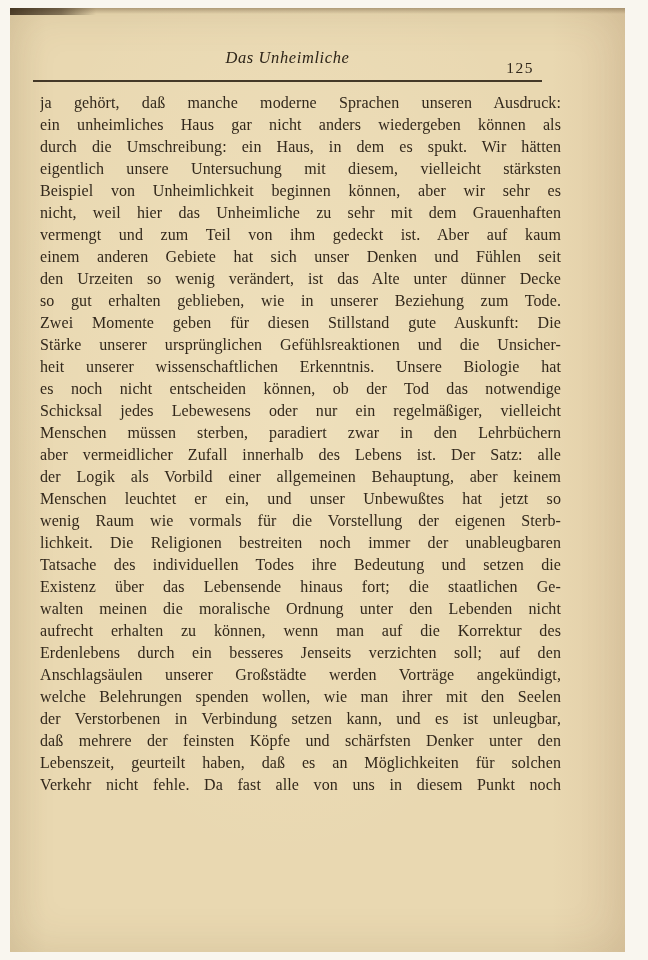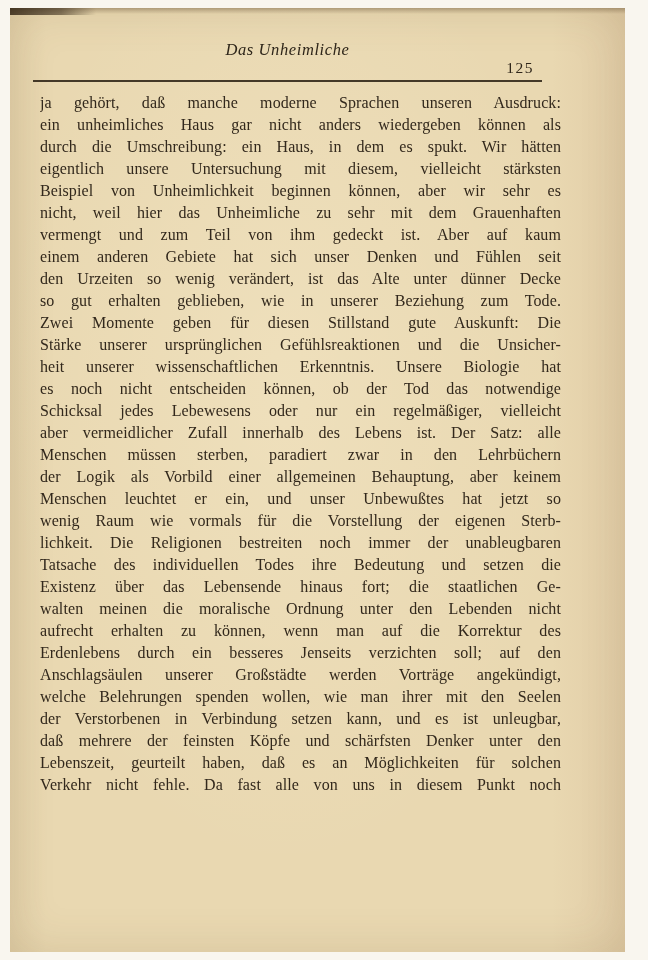--- a/index.html
+++ b/index.html
@@ -46,21 +46,21 @@
     left: 23px;
     top: 46px;
     width: 509px;
     height: 26px;
     border-bottom: 2px solid rgba(44,34,20,0.88);
     color: #32281c;
   }
   .head-title {
     position: absolute;
     left: 0; right: 0;
-    bottom: 20px;
+    bottom: 12px;
     text-align: center;
     font-style: italic;
     font-size: 16.5px;
     letter-spacing: 0.6px;
     color: #2f261a;
   }
   .head-pagenum {
     position: absolute;
     right: 8px;
     bottom: 3px;
@@ -109,22 +109,22 @@
     <div class="text-line">nicht, weil hier das Unheimliche zu sehr mit dem Grauenhaften</div>
     <div class="text-line">vermengt und zum Teil von ihm gedeckt ist. Aber auf kaum</div>
     <div class="text-line">einem anderen Gebiete hat sich unser Denken und Fühlen seit</div>
     <div class="text-line">den Urzeiten so wenig verändert, ist das Alte unter dünner Decke</div>
     <div class="text-line">so gut erhalten geblieben, wie in unserer Beziehung zum Tode.</div>
     <div class="text-line">Zwei Momente geben für diesen Stillstand gute Auskunft: Die</div>
     <div class="text-line">Stärke unserer ursprünglichen Gefühlsreaktionen und die Unsicher-</div>
     <div class="text-line">heit unserer wissenschaftlichen Erkenntnis. Unsere Biologie hat</div>
     <div class="text-line">es noch nicht entscheiden können, ob der Tod das notwendige</div>
     <div class="text-line">Schicksal jedes Lebewesens oder nur ein regelmäßiger, vielleicht</div>
+    <div class="text-line">Menschen müssen sterben, paradiert zwar in den Lehrbüchern</div>
     <div class="text-line">aber vermeidlicher Zufall innerhalb des Lebens ist. Der Satz: alle</div>
-    <div class="text-line">Menschen müssen sterben, paradiert zwar in den Lehrbüchern</div>
     <div class="text-line">der Logik als Vorbild einer allgemeinen Behauptung, aber keinem</div>
     <div class="text-line">Menschen leuchtet er ein, und unser Unbewußtes hat jetzt so</div>
     <div class="text-line">wenig Raum wie vormals für die Vorstellung der eigenen Sterb-</div>
     <div class="text-line">lichkeit. Die Religionen bestreiten noch immer der unableugbaren</div>
     <div class="text-line">Tatsache des individuellen Todes ihre Bedeutung und setzen die</div>
     <div class="text-line">Existenz über das Lebensende hinaus fort; die staatlichen Ge-</div>
     <div class="text-line">walten meinen die moralische Ordnung unter den Lebenden nicht</div>
     <div class="text-line">aufrecht erhalten zu können, wenn man auf die Korrektur des</div>
     <div class="text-line">Erdenlebens durch ein besseres Jenseits verzichten soll; auf den</div>
     <div class="text-line">Anschlagsäulen unserer Großstädte werden Vorträge angekündigt,</div>

